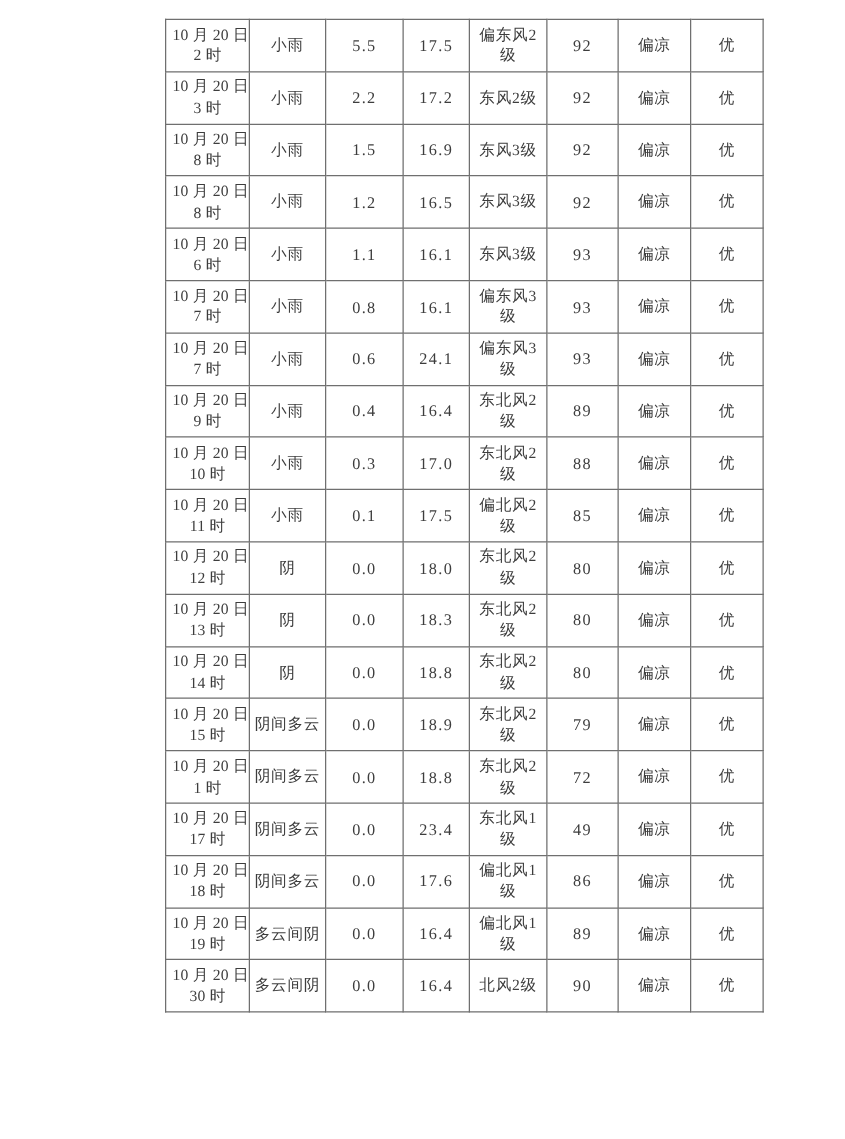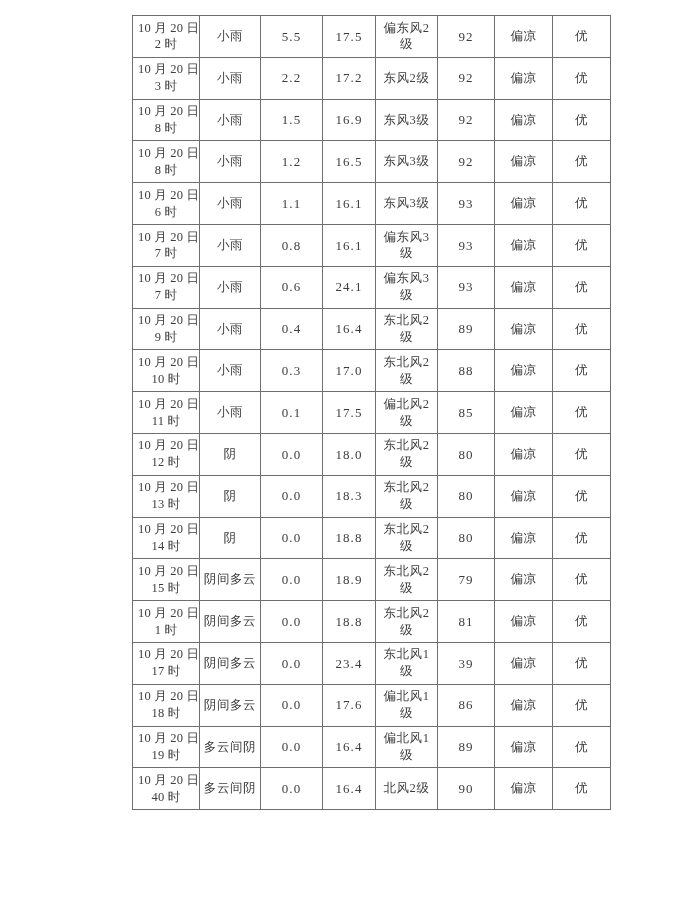--- a/index.html
+++ b/index.html
@@ -535,21 +535,21 @@
           <td class="cell-precip">
             <span class="cell-inner">0.0</span>
           </td>
           <td class="cell-temp">
             <span class="cell-inner">18.8</span>
           </td>
           <td class="cell-wind">
             <span class="cell-inner">东北风2级</span>
           </td>
           <td class="cell-humidity">
-            <span class="cell-inner">81</span>
+            <span class="cell-inner">72</span>
           </td>
           <td class="cell-comfort">
             <span class="cell-inner">偏凉</span>
           </td>
           <td class="cell-air">
             <span class="cell-inner">优</span>
           </td>
         </tr>
         <tr class="row">
           <td class="cell-datetime">
@@ -564,21 +564,21 @@
           <td class="cell-precip">
             <span class="cell-inner">0.0</span>
           </td>
           <td class="cell-temp">
             <span class="cell-inner">23.4</span>
           </td>
           <td class="cell-wind">
             <span class="cell-inner">东北风1级</span>
           </td>
           <td class="cell-humidity">
-            <span class="cell-inner">39</span>
+            <span class="cell-inner">49</span>
           </td>
           <td class="cell-comfort">
             <span class="cell-inner">偏凉</span>
           </td>
           <td class="cell-air">
             <span class="cell-inner">优</span>
           </td>
         </tr>
         <tr class="row">
           <td class="cell-datetime">
@@ -635,21 +635,21 @@
             <span class="cell-inner">偏凉</span>
           </td>
           <td class="cell-air">
             <span class="cell-inner">优</span>
           </td>
         </tr>
         <tr class="row">
           <td class="cell-datetime">
             <span class="cell-inner">
               <span class="dt-line1">10 月 20 日</span>
-              <span class="dt-line2">40 时</span>
+              <span class="dt-line2">30 时</span>
             </span>
           </td>
           <td class="cell-weather">
             <span class="cell-inner">多云间阴</span>
           </td>
           <td class="cell-precip">
             <span class="cell-inner">0.0</span>
           </td>
           <td class="cell-temp">
             <span class="cell-inner">16.4</span>

